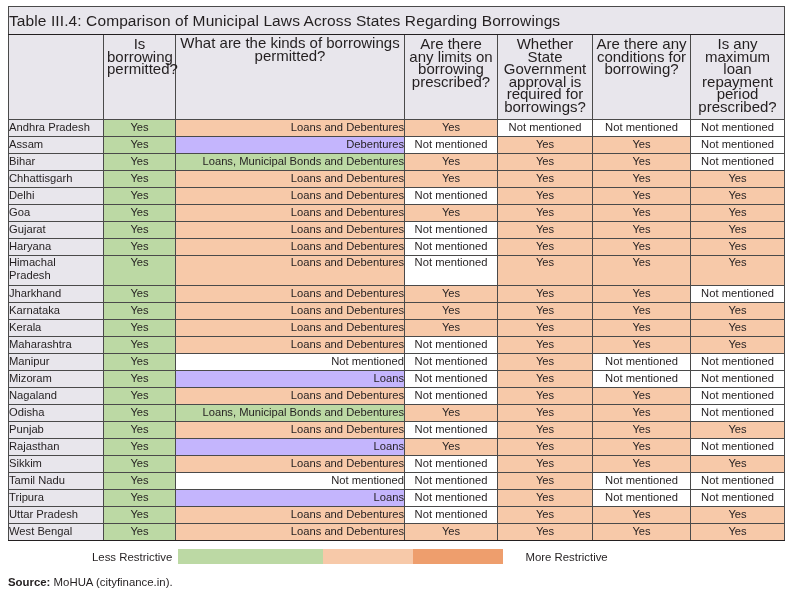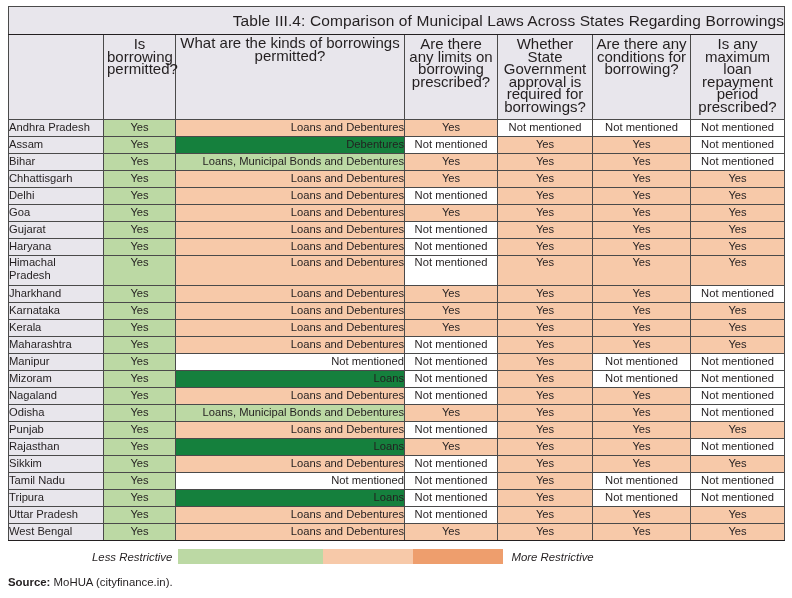--- a/index.html
+++ b/index.html
@@ -29,21 +29,21 @@
   }
   table.tbl td, table.tbl th {
     border: 0.9px solid #4a4a4a;
     padding: 0;
     vertical-align: middle;
     font-weight: normal;
   }
   
   .title-cell {
     background: #e8e6ec;
-    text-align: right;
+    text-align: left;
     font-size: 15.5px;
     font-weight: bold;
     letter-spacing: 0.1px;
     height: 27px;
     border-bottom: 1.4px solid #231f20 !important;
     color: #231f20;
   }
   
   .hdr {
     background: #e8e6ec;
@@ -67,46 +67,45 @@
     text-align: left;
     padding: 0 4px 0 5px;
     white-space: pre-line;
   }
   td.ctr  { text-align: center; padding: 0 2px; }
   td.lft  { text-align: right;   padding: 0 5px; }
 
   
   .c-green  { background: #bcd9a4; }
   .c-light  { background: #f7c9a9; }
-  .c-dark   { background: #15803d; }
+  .c-dark   { background: #c4b5fd; }
   .c-white  { background: #ffffff; }
 
   
   td.state, th.state-h { border-right: 1.4px solid #231f20; }
   td.permit, th.permit-h { border-right: 1.4px solid #231f20; }
   td.kinds, th.kinds-h { border-right: 1.4px solid #231f20; }
   td.limits, th.limits-h { border-right: 1.4px solid #231f20; }
   td.approval, th.approval-h { border-right: 1.4px solid #231f20; }
   td.conds, th.conds-h { border-right: 1.4px solid #231f20; }
   tr.first-data td { border-top: 1.4px solid #231f20; }
   tr.last-data td { border-bottom: 1.6px solid #231f20; }
 
   
   .legend {
     margin-top: 8px;
     display: flex;
     align-items: center;
     font-size: 11.4px;
     color: #231f20;
     padding-left: 84px;
-    font-style: italic;
   }
   .legend-label { white-space: nowrap; }
   .legend-label.left { margin-right: 6px; }
-  .legend-label.right { margin-left: 8px; }
+  .legend-label.right { margin-left: 22px; }
   .legend-bar { display: flex; height: 15px; }
   .seg-green { width: 145px; background: #bcd9a4; }
   .seg-light { width: 90px;  background: #f7c9a9; }
   .seg-dark  { width: 90px;  background: #ee9e6d; }
 
   
   .source {
     margin-top: 12px;
     font-size: 11.4px;
     color: #231f20;

